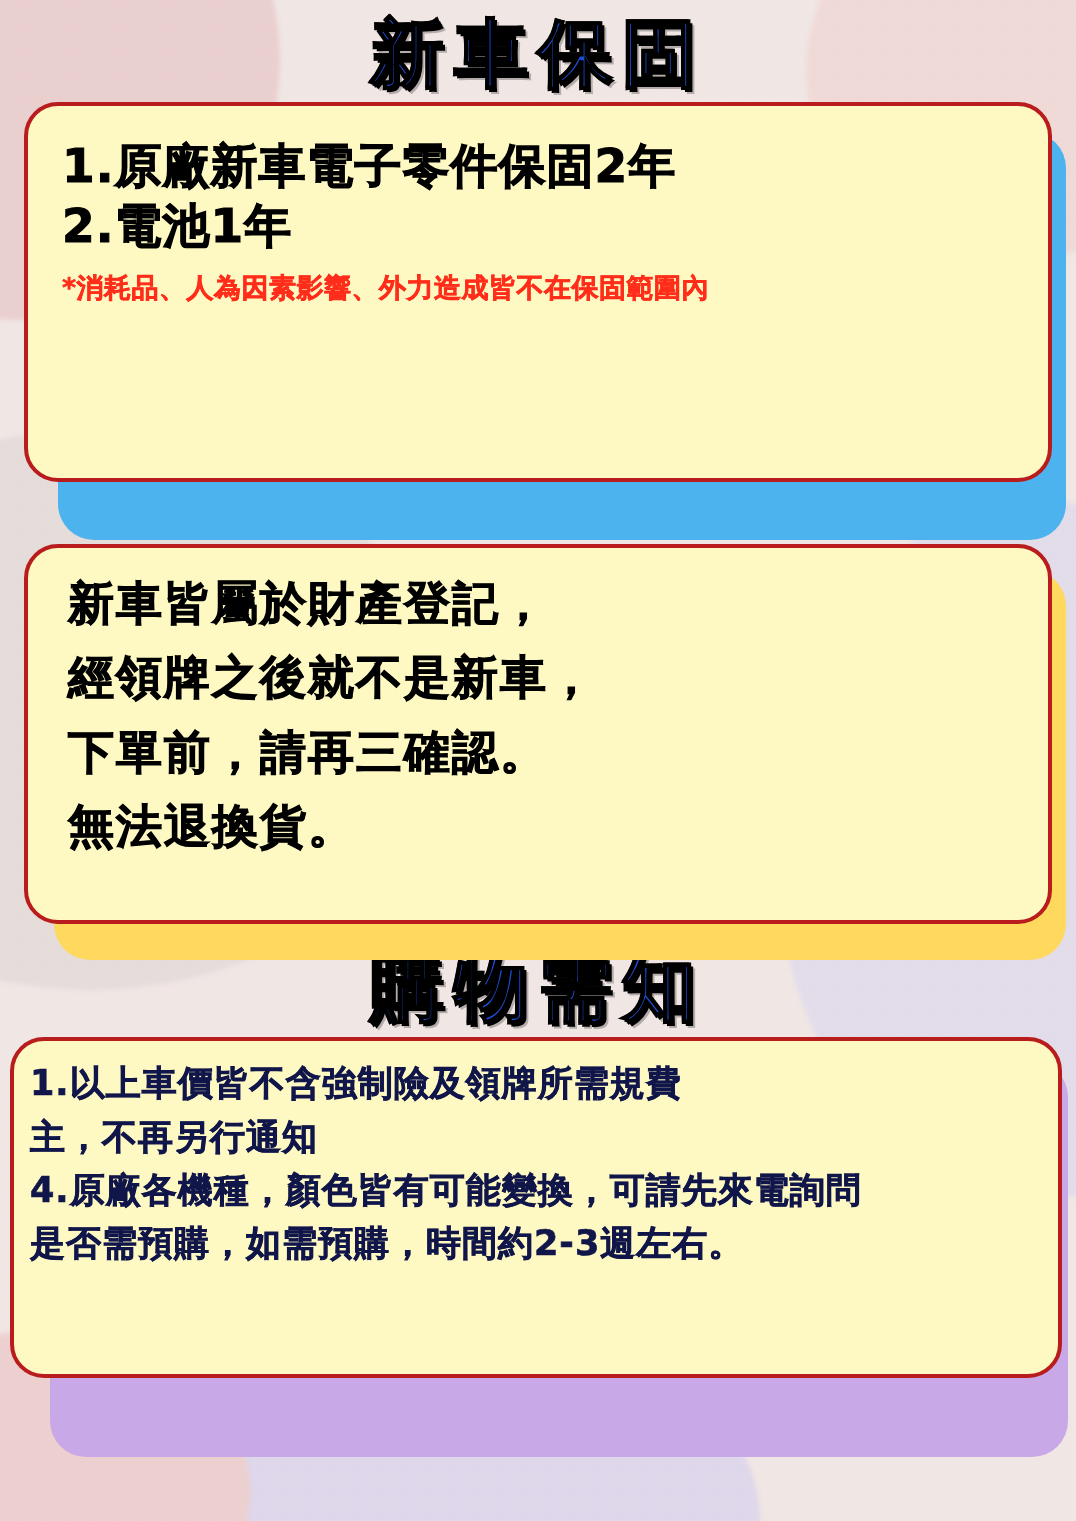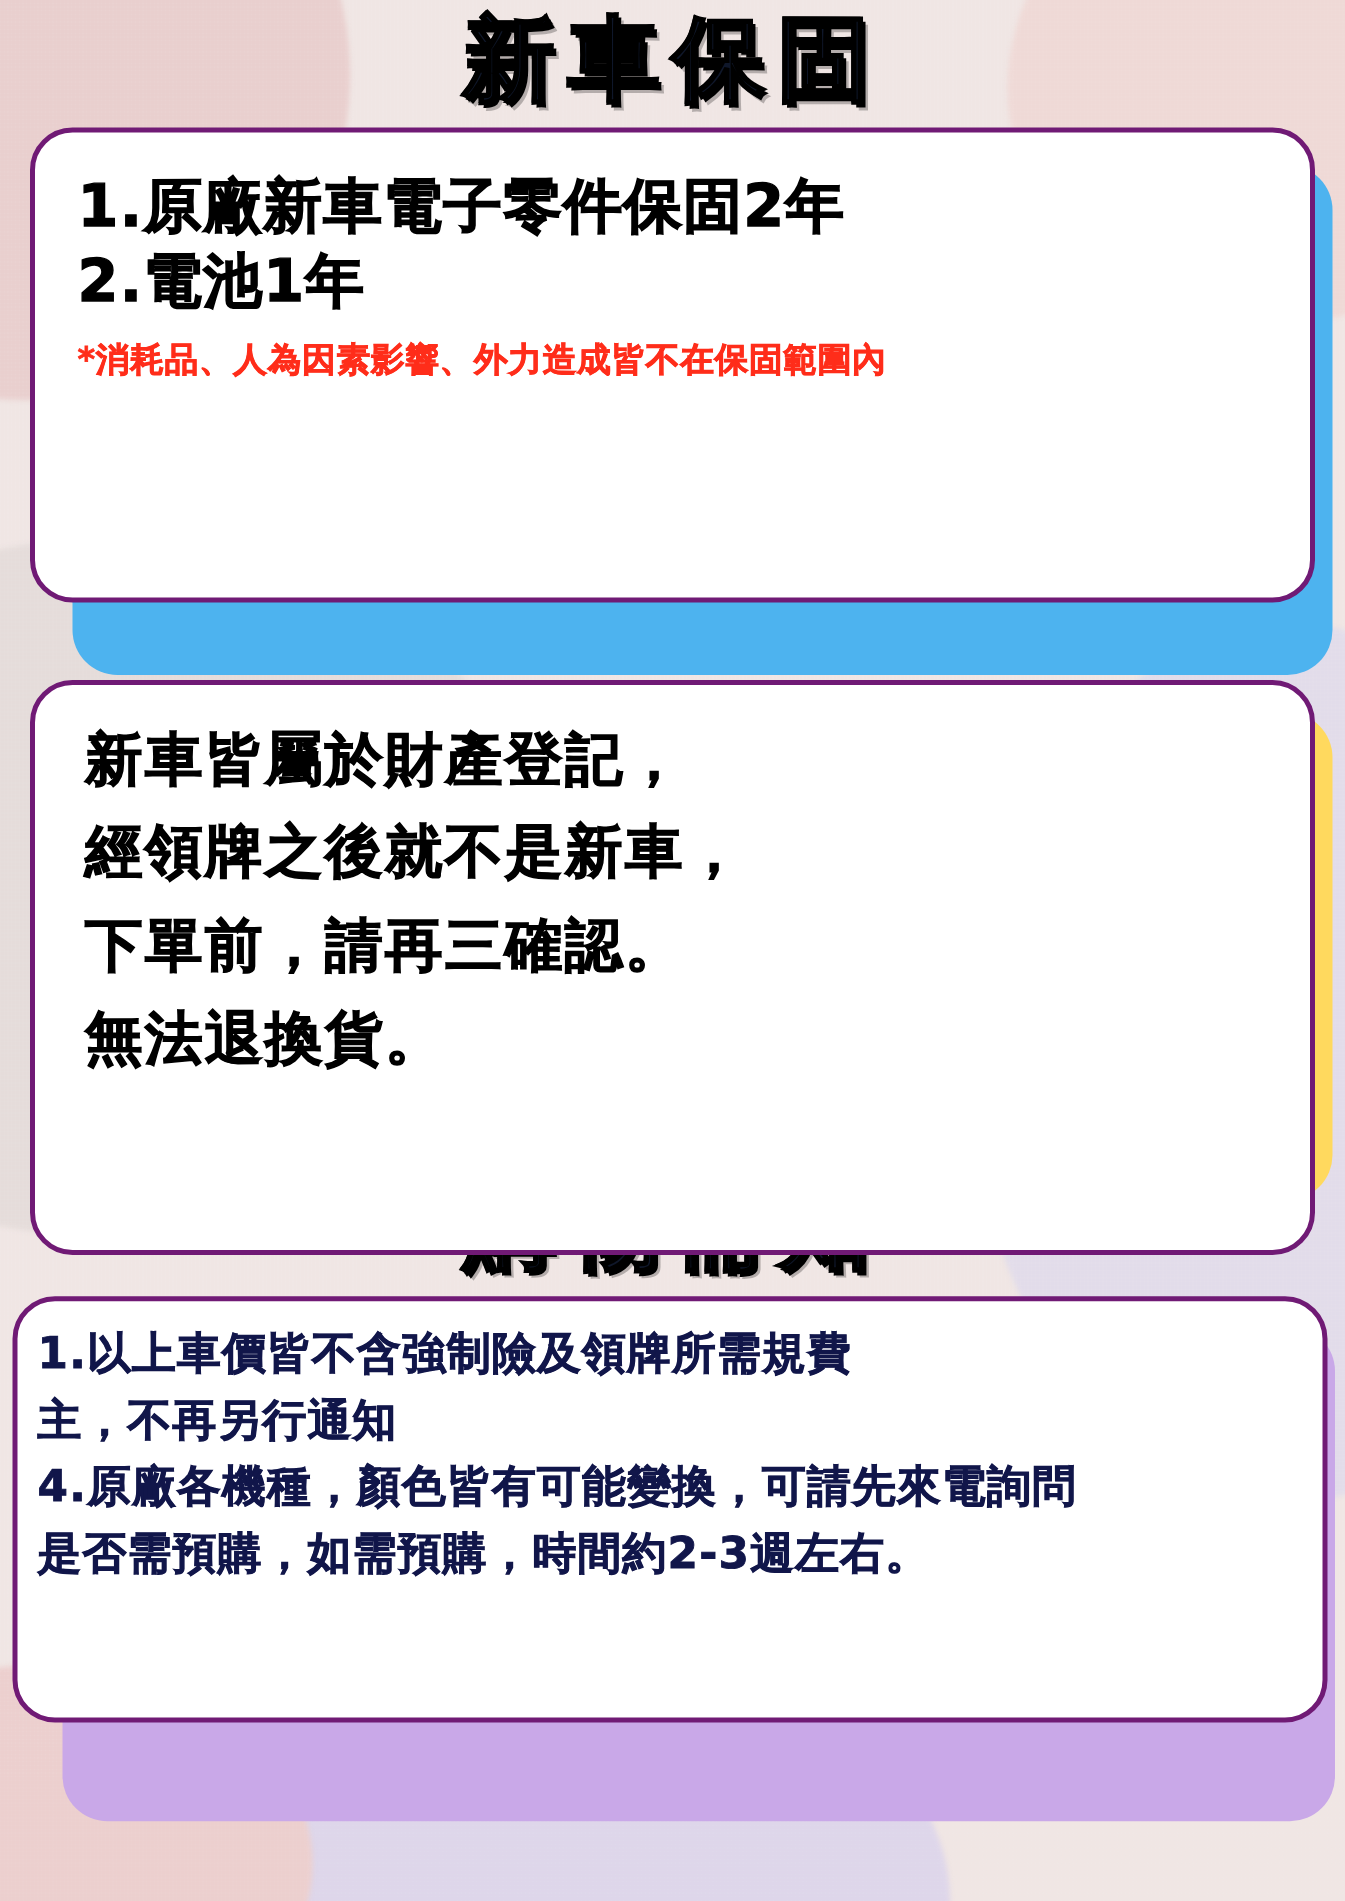--- a/index.html
+++ b/index.html
@@ -71,41 +71,41 @@
     position: relative;
     z-index: 2;
     width: 1076px;
     height: 1521px;
     box-sizing: border-box;
     padding: 0 24px;
   }
 
   .heading {
     text-align: center;
-    font-family: Liberation Mono, monospace;
+    font-family: Liberation Serif, serif;
     font-weight: bold;
     font-size: 74px;
     letter-spacing: 10px;
-    color: #0f172a;
+    color: #1d4ed8;
     -webkit-text-stroke: 2px #000;
     text-shadow:
        3px 3px 0 #000,
       -1px -1px 0 #000,
        5px 5px 0 rgba(0,0,0,.25);
     line-height: 1.05;
   }
   .heading-1 { padding-top: 16px; }
   .heading-2 { padding-top: 6px; padding-bottom: 6px; }
 
   
   .card-wrap { position: relative; }
   .card {
     position: relative;
-    background: #ffffff;
-    border: 4px solid #701a75;
+    background: #fef9c3;
+    border: 4px solid #b91c1c;
     border-radius: 34px;
     box-sizing: border-box;
     z-index: 2;
   }
   .card-shadow {
     position: absolute;
     border-radius: 36px;
     z-index: 1;
   }
 
@@ -138,21 +138,22 @@
   }
 
   
   #notice-wrap { margin-top: 22px; height: 400px; }
   #notice-shadow {
     left: 30px; top: 26px; right: -14px; bottom: -16px;
     background: #ffd95e;
   }
   #notice-card {
     padding: 22px 40px;
-    height: 460px;
+    height: 380px;
+    font-family: Liberation Mono, monospace;
   }
   .notice-line {
     font-size: 46px;
     font-weight: bold;
     color: #000;
     line-height: 1.62;
     letter-spacing: 2px;
     white-space: nowrap;
     -webkit-text-stroke: 1px #000;
   }

